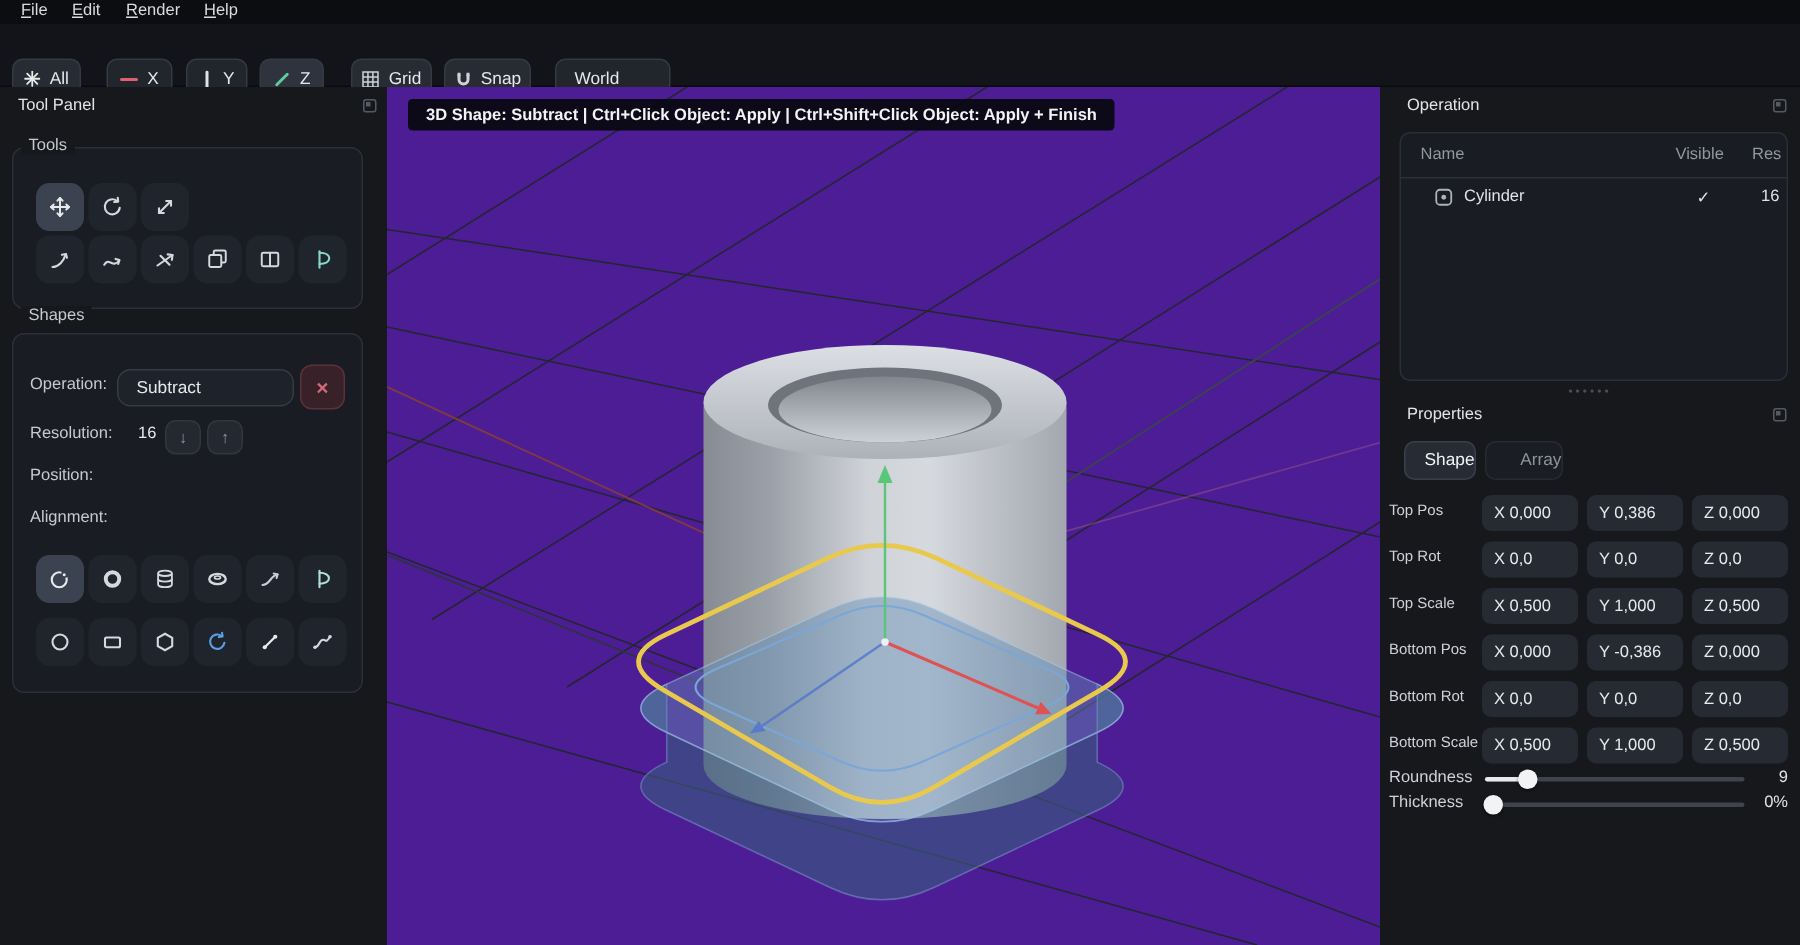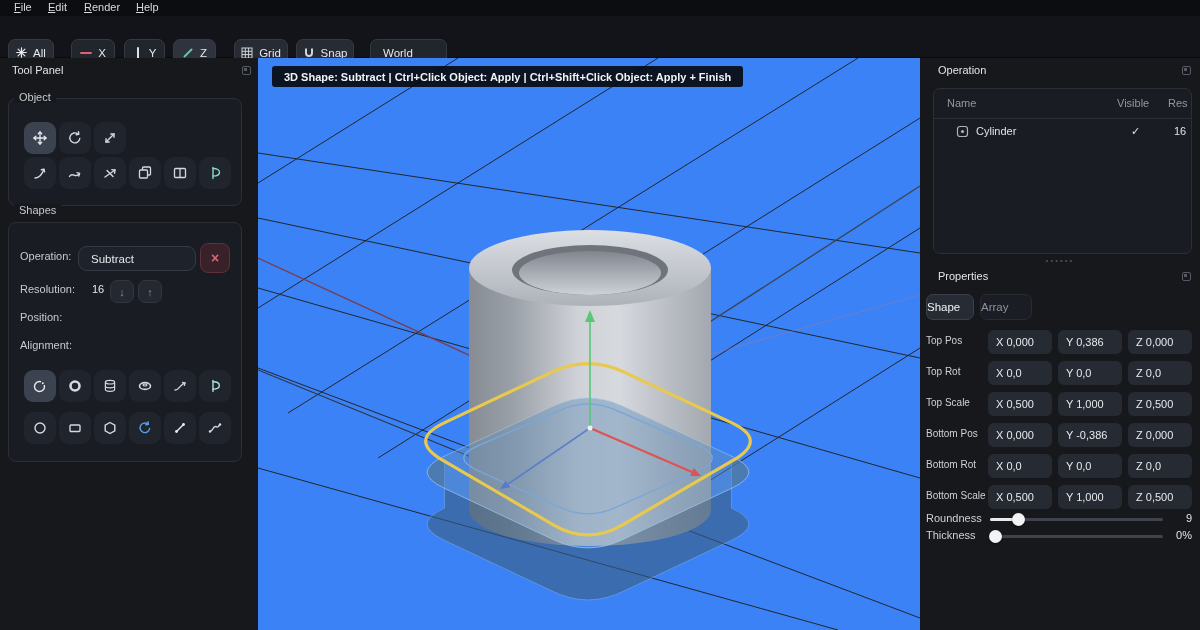--- a/index.html
+++ b/index.html
@@ -39,37 +39,37 @@
   .field-label { position:absolute; font-size:11px; color:#c6cad0; }
   .dropdown { position:absolute; height:25px; background:#1e222a; border:1px solid #353a44; border-radius:9px;
     color:#e6e8eb; font-size:11.5px; display:flex; align-items:center; padding-left:12px; cursor:pointer; }
   .small-btn { position:absolute; width:24px; height:23px; background:#242830; border:1px solid #31363f;
     border-radius:7px; color:#8f959d; font-size:11px; display:flex; align-items:center; justify-content:center; cursor:pointer; }
   #cancel-btn { position:absolute; left:200px; top:185px; width:30px; height:30px; background:#382128;
     border:1px solid #5e3039; border-radius:8px; color:#d06a7a; font-size:14px; font-weight:bold;
     display:flex; align-items:center; justify-content:center; cursor:pointer; }
 
   
-  #viewport { left:258px; top:58px; width:662px; height:572px; background:#3b82f6; overflow:hidden; }
+  #viewport { left:258px; top:58px; width:662px; height:572px; background:#4c1d95; overflow:hidden; }
   #status-pill { position:absolute; left:14px; top:8px; height:21px; background:rgba(6,8,11,0.9);
     border-radius:3px; display:flex; align-items:center; padding:0 12px;
     font-size:11px; font-weight:bold; color:#f2f3f5; white-space:nowrap; }
 
   
   #right-panel { left:920px; top:58px; width:280px; height:572px; background:#16181c; }
   #outliner-box { position:absolute; left:13px; top:30px; width:259px; height:166px;
     background:#191c22; border:1px solid #2b2f37; border-radius:7px; }
   .tbl-head { position:absolute; font-size:11px; color:#9298a1; }
   .tbl-cell { position:absolute; font-size:11px; color:#e0e3e6; }
   #outliner-head-divider { position:absolute; left:0; top:29px; width:100%; height:1px; background:#2b2f37; }
   #panel-divider-dots { position:absolute; left:0; top:198px; width:280px; text-align:center;
     color:#4a4f57; font-size:8px; letter-spacing:2px; cursor:row-resize; }
 
   .tab { position:absolute; top:236px; height:26px; border-radius:7px; font-size:11.5px;
-    display:flex; align-items:center; justify-content:flex-start; cursor:pointer; }
+    display:flex; align-items:center; justify-content:flex-end; cursor:pointer;margin-left:10px; }
   .tab.active { background:#262b34; color:#f2f3f5; border:1px solid #3a404b; }
   .tab.inactive { background:#1a1d23; color:#8d939c; border:1px solid #272b32; }
 
   .prop-label { position:absolute; left:6px; font-size:10px; color:#ced1d6; }
   .prop-field { position:absolute; width:64px; height:24px; background:#262a33; border-radius:6px;
     color:#e7e9ec; font-size:11px; display:flex; align-items:center; padding-left:8px; cursor:text; }
 
   .slider-label { position:absolute; left:6px; font-size:11px; color:#ced1d6; }
   .slider-track { position:absolute; left:70px; width:173px; height:3px; background:#3f444c; border-radius:2px; cursor:pointer; }
   .slider-fill { position:absolute; left:0; top:0; height:3px; background:#e8eaec; border-radius:2px; }
@@ -141,21 +141,21 @@
     </div>
     <div class="tbtn darker" style="left:370px;width:77px;justify-content:flex-start;padding-left:12px">
       <span>World</span>
     </div>
   </div>
 
   <div class="abs panel" style="left:0;top:58px;width:258px;height:572px">
     <span class="panel-header" style="left:12px;top:6px">Tool Panel</span>
     <span class="pin" style="left:242px;top:8px"></span>
 
-    <span class="group-label" style="left:14px;top:33px">Object</span>
+    <span class="group-label" style="left:14px;top:33px">Tools</span>
     <div class="groupbox" style="left:8px;top:40px;width:234px;height:108px"></div>
 
     <div class="icon-btn selected" style="left:24px;top:64px">
       <svg width="16" height="16" viewBox="0 0 16 16">
         <g stroke="#e8eaed" stroke-width="1.3" fill="none" stroke-linecap="round" stroke-linejoin="round">
           <path d="M8 2v12M2 8h12"></path>
             <path d="M6.3 3.8L8 2l1.7 1.8M6.3 12.2L8 14l1.7-1.8M3.8 6.3L2 8l1.8 1.7M12.2 6.3L14 8l-1.8 1.7"></path>
         </g>
       </svg>
     </div>

